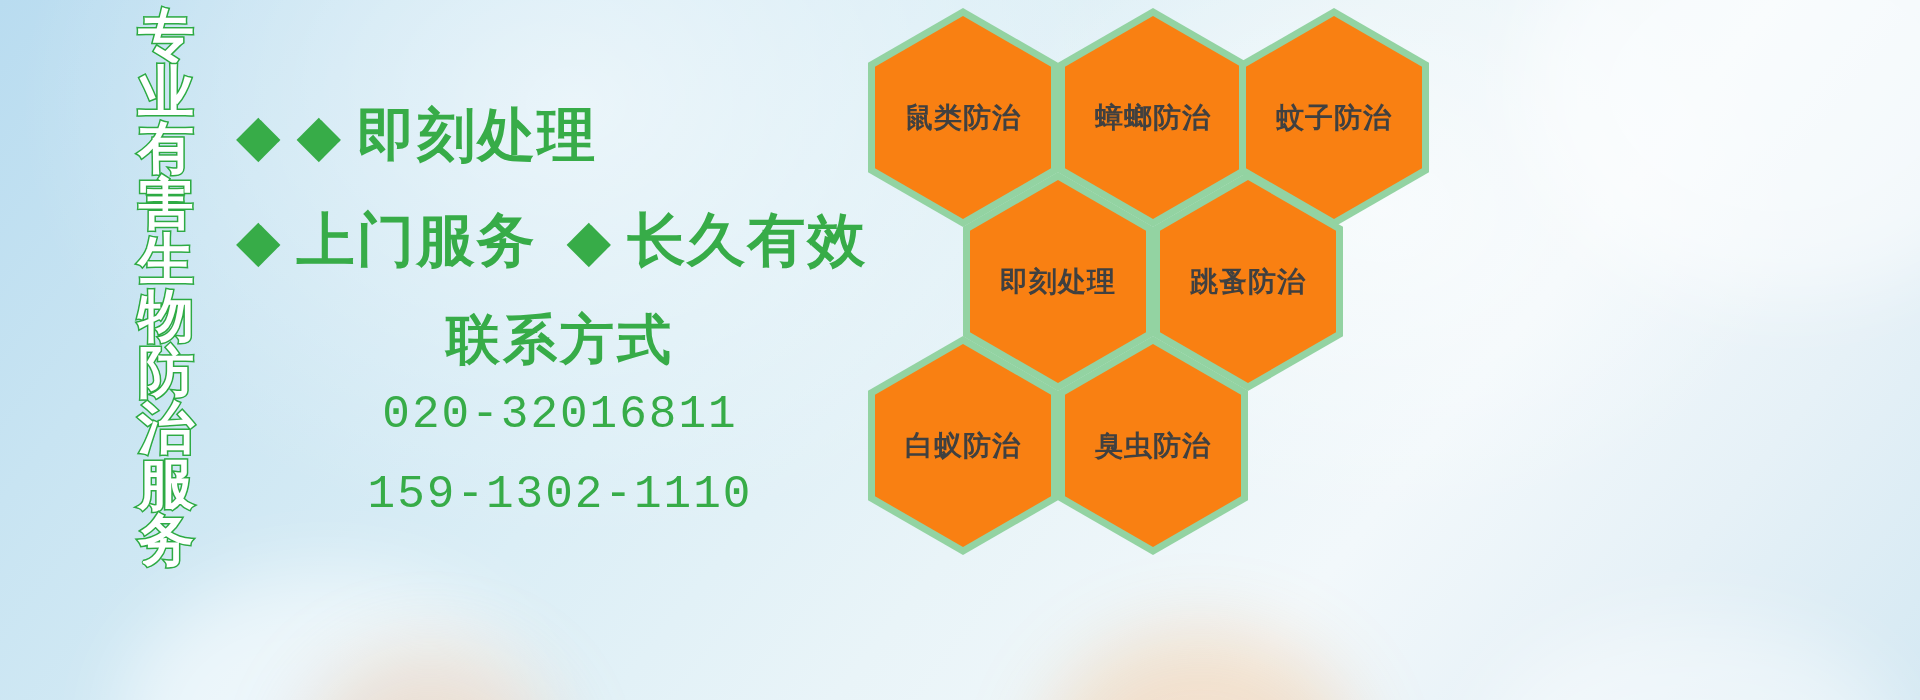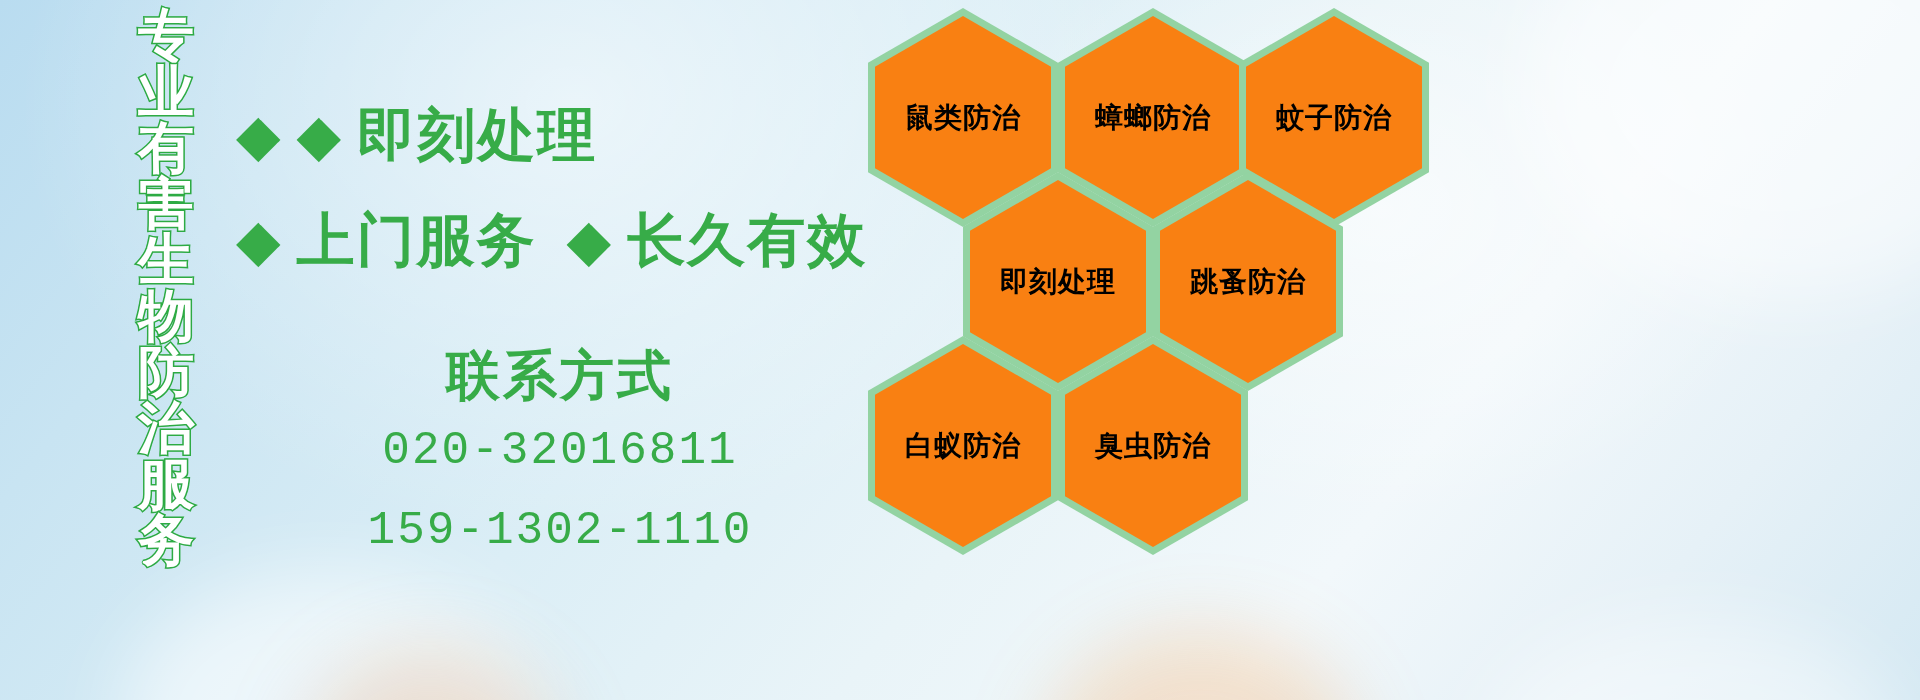--- a/index.html
+++ b/index.html
@@ -102,21 +102,20 @@
     text-align: center;
     z-index: 5;
   }
   #contact .contact-title {
     color: #37ac48;
     font-size: 54px;
     line-height: 70px;
     font-weight: bold;
     letter-spacing: 3px;
     font-family: "DejaVu Sans", "Liberation Sans", sans-serif;
-    margin-top: 36px;
   }
   #contact .phone {
     color: #37ac48;
     font-size: 46px;
     line-height: 80px;
     letter-spacing: 2px;
     font-family: Liberation Mono, monospace;
   }
 
   
@@ -143,21 +142,21 @@
     left: 7px;
     top: 8px;
     width: 176px;
     height: 203px;
     clip-path: polygon(50% 0%, 100% 25%, 100% 75%, 50% 100%, 0% 75%, 0% 25%);
     background: #f98012;
   }
   .hex .hex-label {
     position: relative;
     z-index: 2;
-    color: #000000;
+    color: #404040;
     font-size: 28px;
     font-weight: bold;
     letter-spacing: 1px;
     white-space: nowrap;
     font-family: "DejaVu Sans", "Liberation Sans", sans-serif;
   }
 </style>
 </head>
 <body>
 

